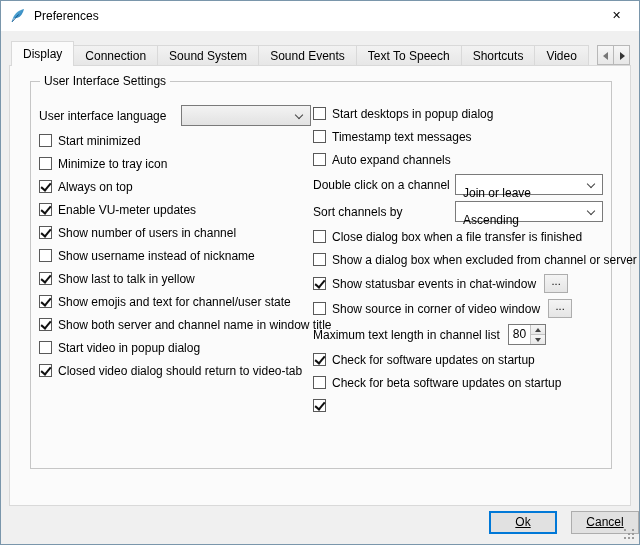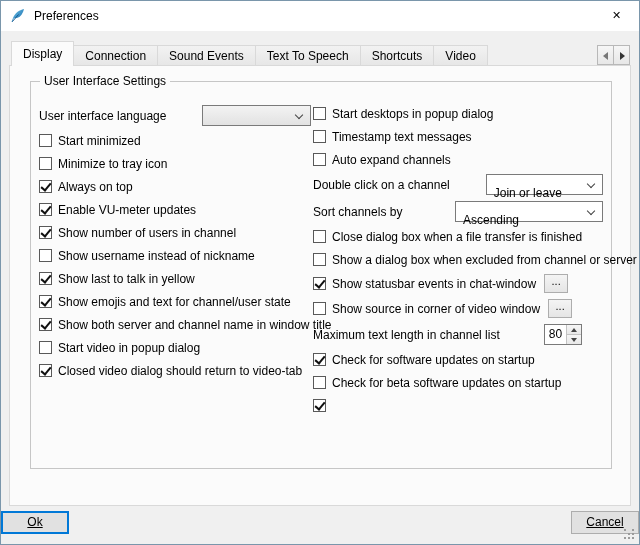--- a/index.html
+++ b/index.html
@@ -28,21 +28,21 @@
 
   
   .groupbox { position:absolute; left:20px; right:18px; top:15px; height:388px; border:1px solid #c6c6c6; }
   .groupbox-title { position:absolute; top:-8px; left:9px; background:#fbfbfb; padding:0 4px; font-size:12px; }
 
   .col { position:absolute; top:20px; }
   .col-left { left:8px; width:272px; }
   .col-right { left:282px; right:8px; }
 
   .row { display:flex; align-items:center; height:23px; }
-  .row.tall { height:27px;gap:36px; }
+  .row.tall { height:27px; }
   .row.mid { height:25px; }
 
   .cb { width:13px; height:13px; border:1px solid #595959; background:#fff; margin-right:6px; position:relative; flex:0 0 auto; }
   .cb.checked::after { content:""; position:absolute; left:3px; top:0px; width:4px; height:8px; border:solid #101010; border-width:0 2px 2px 0; transform:rotate(40deg); }
   .lbl { white-space:nowrap; }
 
   .combo { height:21px; background:#fff; border:1px solid #7a7a7a; position:relative; padding:9px 22px 0 7px; line-height:19px; white-space:nowrap; }
   .combo .chev { position:absolute; right:8px; top:6px; width:6px; height:6px; border-right:1.5px solid #434343; border-bottom:1.5px solid #434343; transform:rotate(45deg); }
   .combo.language { width:130px; margin-left:auto; background:linear-gradient(#f3f3f3,#e2e2e2); }
   .combo.wide { width:148px; margin-left:auto; }
@@ -51,21 +51,21 @@
 
   .spin { display:flex; margin-left:8px; border:1px solid #7a7a7a; background:#fff; height:21px; }
   .spin-val { width:21px; padding:2px 0 0 4px; }
   .spin-btns { width:15px; border-left:1px solid #c3c3c3; display:flex; flex-direction:column; }
   .spin-btn { flex:1; position:relative; background:linear-gradient(#f6f6f6,#e8e8e8); }
   .spin-btn.down { border-top:1px solid #c3c3c3; }
   .spin-btn.up::after { content:""; position:absolute; left:4px; top:3px; width:0; height:0; border-left:3px solid transparent; border-right:3px solid transparent; border-bottom:4px solid #444; }
   .spin-btn.down::after { content:""; position:absolute; left:4px; top:3px; width:0; height:0; border-left:3px solid transparent; border-right:3px solid transparent; border-top:4px solid #444; }
 
   
-  .footer { position:absolute; top:510px; left:0; right:0; display:flex; justify-content:space-between; gap:28px; }
+  .footer { position:absolute; top:510px; left:0; right:0; display:flex; justify-content:flex-end; gap:14px; }
   .btn { min-width:68px; height:23px; background:#e1e1e1; border:1px solid #adadad; text-align:center; line-height:21px; padding:0 10px; }
   .btn .u { text-decoration:underline; }
   .btn.default { border:1px solid #0078d7; box-shadow:inset 0 0 0 1px #0078d7; }
 
   .grip { position:absolute; right:3px; bottom:3px; width:12px; height:12px; }
   .grip::before { content:""; position:absolute; left:0; top:0; width:2px; height:2px; background:#9b9b9b;
     box-shadow: 8px 8px #9b9b9b, 8px 4px #9b9b9b, 4px 8px #9b9b9b, 8px 0 #9b9b9b, 4px 4px #9b9b9b, 0 8px #9b9b9b; }
 </style>
 </head>
 <body>
@@ -83,20 +83,21 @@
       <path d="M14 1c-5 1-9 4-11 9l-1.5 4 1-.5L4 10c3 1 7-1 9-6 .6-1.4 1-3 1-3z" fill="url(#fg)"></path>
       <path d="M2.2 13.8L8.5 6.5" stroke="#0d4f86" stroke-width="0.9" fill="none"></path>
     </svg>
     <span class="title">Preferences</span>
     <div class="close-btn">✕</div>
   </div>
 
   <div class="tabbar">
     <div class="tab selected">Display</div>
     <div class="tab">Connection</div>
+    <div class="tab">Sound System</div>
     <div class="tab">Sound Events</div>
     <div class="tab">Text To Speech</div>
     <div class="tab">Shortcuts</div>
     <div class="tab">Video</div>
   </div>
   <div class="tab-scroll">
     <div class="tsbtn">
         <span class="arr-left"></span>
       </div>
     <div class="tsbtn">

